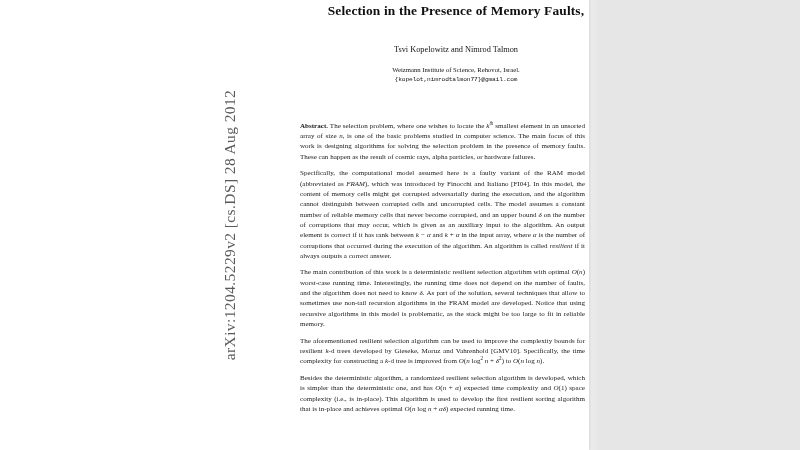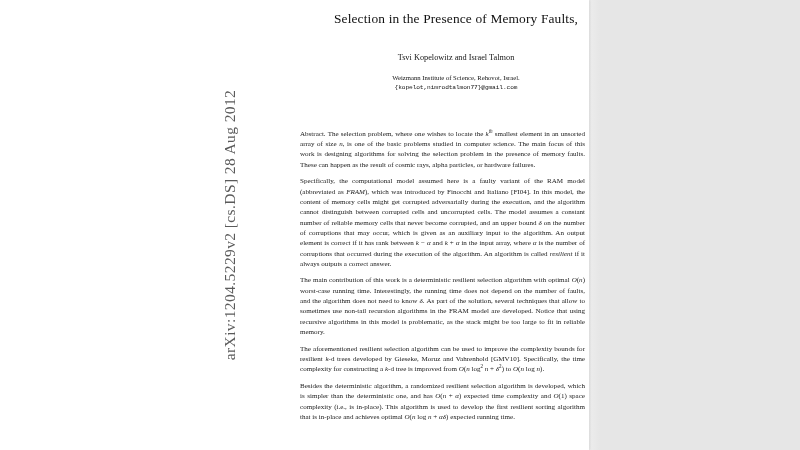--- a/index.html
+++ b/index.html
@@ -53,26 +53,26 @@
   #article {
     position: absolute;
     left: 300px;
     top: 0px;
     width: 285px;
   }
 
   #title {
     text-align: center;
     font-family: "Liberation Serif", serif;
-    font-weight: normal;
+    font-weight: bold;
     font-size: 13.4px;
     line-height: 16.6px;
     color: #101010;
     margin: 0;
-    padding-top: 11px;
+    padding-top: 3px;
     letter-spacing: 0.15px;
     width: 288px;
     margin-left: 12px;
   }
   #title .tline { display: block; }
 
   #authors {
     text-align: center;
     font-size: 8.3px;
     line-height: 11px;
@@ -111,42 +111,42 @@
     text-align: justify;
     text-justify: inter-word;
     hyphens: none;
   }
   #abstract-block p {
     margin: 0 0 6.2px 0;
     text-align: justify;
   }
   #abstract-block p:last-child { margin-bottom: 4px; }
   .abstract-head {
-    font-weight: normal;
+    font-weight: bold;
   }
   i, em { font-style: italic; }
   .mathit { font-style: italic; }
   sup { font-size: 0.72em; vertical-align: super; line-height: 0; }
 </style>
 </head>
 <body>
 
 <div id="viewport">
 
   <div id="page">
 
     <div id="arxiv-stamp">arXiv:1204.5229v2  [cs.DS]  28 Aug 2012</div>
 
     <div id="article">
 
       <h1 id="title">
         <span class="tline">Selection in the Presence of Memory Faults,</span>
       </h1>
 
-      <div id="authors">Tsvi Kopelowitz and Israel Talmon</div>
+      <div id="authors">Tsvi Kopelowitz and Nimrod Talmon</div>
 
       <div id="affiliation">Weizmann Institute of Science, Rehovot, Israel.</div>
       <div id="email">{kopelot,nimrodtalmon77}@gmail.com</div>
 
       <div id="abstract-block">
 
         <p><span class="abstract-head">Abstract.</span> The selection problem, where one wishes to locate the <span class="mathit">k</span><sup><span class="mathit">th</span></sup> smallest element in an unsorted array of size <span class="mathit">n</span>, is one of the basic problems studied in computer science. The main focus of this work is designing algorithms for solving the selection problem in the presence of memory faults. These can happen as the result of cosmic rays, alpha particles, or hardware failures.</p>
 
         <p>Specifically, the computational model assumed here is a faulty variant of the RAM model (abbreviated as <span class="mathit">FRAM</span>), which was introduced by Finocchi and Italiano [FI04]. In this model, the content of memory cells might get corrupted adversarially during the execution, and the algorithm cannot distinguish between corrupted cells and uncorrupted cells. The model assumes a constant number of reliable memory cells that never become corrupted, and an upper bound <span class="mathit">δ</span> on the number of corruptions that may occur, which is given as an auxiliary input to the algorithm. An output element is correct if it has rank between <span class="mathit">k</span> − <span class="mathit">α</span> and <span class="mathit">k</span> + <span class="mathit">α</span> in the input array, where <span class="mathit">α</span> is the number of corruptions that occurred during the execution of the algorithm. An algorithm is called <em>resilient</em> if it always outputs a correct answer.</p>
 

